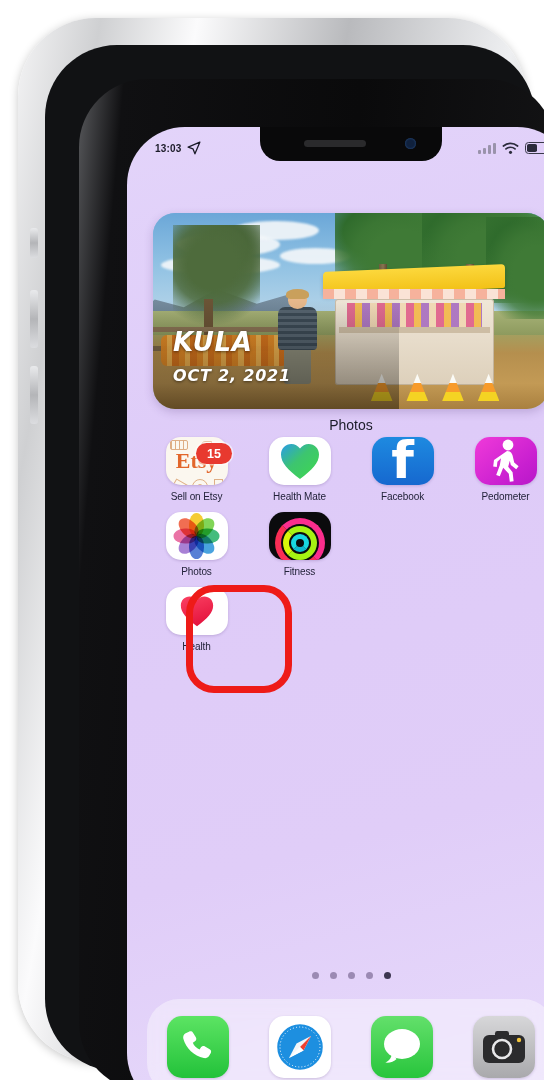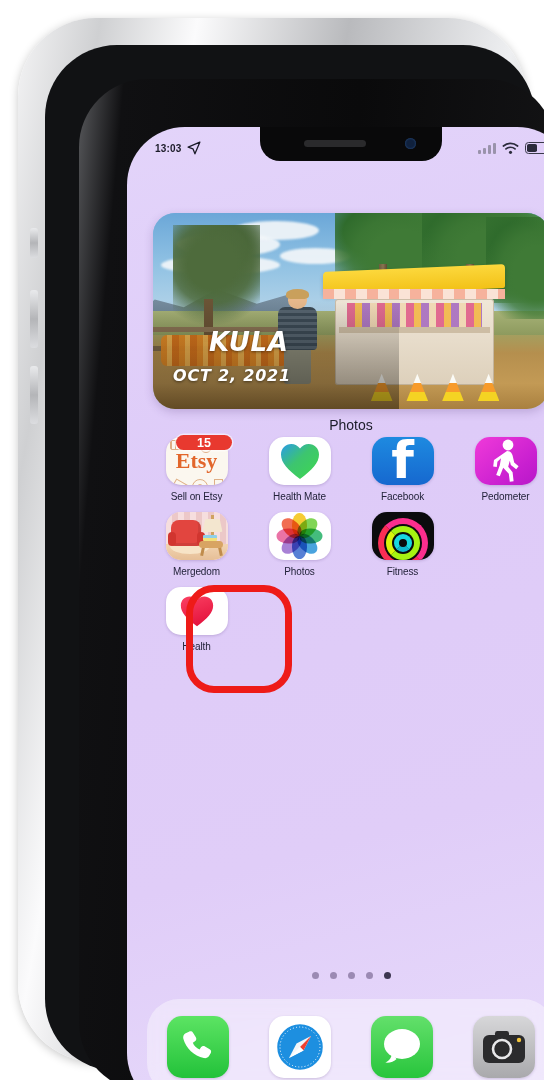--- a/index.html
+++ b/index.html
@@ -122,40 +122,40 @@
         background:#8e8e7c; border-radius:3px; }
   .pumpkins{ position:absolute; left:2%; top:62%; width:32%; height:16%;
         background:repeating-linear-gradient(90deg,#e58a24 0 5%, #f2b34e 5% 9%, #d9731a 9% 14%);
         border-radius:6px; opacity:.95; }
   .fence{ position:absolute; left:0; top:58%; width:34%; height:2.5%; background:#8a7354; }
   .fence2{ position:absolute; left:0; top:68%; width:30%; height:2.2%; background:#7d6849; }
   .photo-scrim{ position:absolute; left:0; bottom:0; width:62%; height:56%;
         background:linear-gradient(to top, rgba(0,0,0,.42), rgba(0,0,0,0)); }
   #widget-title{ position:absolute; left:20px; bottom:52px; color:#fff;
         font-size:26px; font-weight:800; letter-spacing:.6px; font-style:italic;
-        text-shadow:0 1px 3px rgba(0,0,0,.5); font-family:"DejaVu Sans", sans-serif;padding-left:36px; }
+        text-shadow:0 1px 3px rgba(0,0,0,.5); font-family:"DejaVu Sans", sans-serif; }
   #widget-date{ position:absolute; left:20px; bottom:24px; color:#fff;
         font-size:16px; font-weight:800; letter-spacing:.8px; font-style:italic;
         text-shadow:0 1px 3px rgba(0,0,0,.5); font-family:"DejaVu Sans", sans-serif; }
   #widget-label{ margin-top:8px; text-align:center; font-size:14px; color:#1c1c2a;
         font-weight:500; }
 
   
   #app-grid{ position:absolute; left:18px; top:300px; width:412px; }
   .app-row{ display:flex; }
   .app{ width:103px; display:flex; flex-direction:column; align-items:center;
         padding-top:10px; position:relative; }
   .icon{ width:62px; height:48px; border-radius:15px; position:relative; overflow:hidden;
          box-shadow:0 1px 3px rgba(60,30,100,.2); }
   .app-label{ margin-top:6px; font-size:10px; color:#23233a; white-space:nowrap;
          letter-spacing:-.1px; }
-  .badge{ position:absolute; top:8px; right:16px; min-width:21px; height:15px;
+  .badge{ position:absolute; top:16px; right:16px; min-width:21px; height:21px;
          border-radius:11px; background:#e8392f; color:#fff; font-size:12.5px;
          font-weight:600; display:flex; align-items:center; justify-content:center;
-         padding:0 21px; box-shadow:0 0 0 1.5px rgba(255,255,255,.55); z-index:5; }
+         padding:0 11px; box-shadow:0 0 0 1.5px rgba(255,255,255,.55); z-index:5; }
 
   
   .ic-etsy{ background:#fbf7ef; }
   .ic-etsy .etsy-word{ position:absolute; inset:0; display:flex; align-items:center;
         justify-content:center; color:#e2662b; font-size:22px; font-weight:600;
         font-family:"Liberation Serif", serif; }
   .ic-etsy .doodle{ position:absolute; border:1.4px solid #d9a273; opacity:.85; }
   .d1{ left:4px; top:3px; width:18px; height:10px; border-radius:2px;
        background:repeating-linear-gradient(90deg,#d9a273 0 1px,transparent 1px 4px); border:none; }
   .d2{ left:34px; top:4px; width:12px; height:12px; border-radius:50% 0 50% 50%; }
@@ -374,37 +374,20 @@
                   <path d="M18 12c3 0 5 2 5.6 4.6l1.6 7 4.4 3.6-2.4 3-5.4-4.2-1-4.2-1.6 6 4.4 5.4 1 9-3.8.5-1-8-5.6-6-3.4 8.6-3.6-1.4 3.6-9.6 1.2-7-3.6 3.4-.6 5.2-3.6-.4.8-6.6L18 12z" fill="#fff"></path>
                 </svg>
               </div>
               <span class="app-label">Pedometer</span>
             </div>
           </div>
 
           <div class="app-row">
 
 
-            <div class="app">
-              <div class="icon ic-mergedom">
-                <span class="md-wall"></span>
-                <span class="md-floor"></span>
-                <span class="md-rug"></span>
-                <span class="md-lamp-pole"></span>
-                <span class="md-lamp-shade"></span>
-                <span class="md-chair"></span>
-                <span class="md-chair-arm md-arm-l"></span>
-                <span class="md-chair-arm md-arm-r"></span>
-                <span class="md-leg md-leg1"></span>
-                <span class="md-leg md-leg2"></span>
-                <span class="md-table"></span>
-                <span class="md-books"></span>
-              </div>
-              <span class="app-label">Mergedom</span>
-            </div>
 
             <div class="app">
               <div class="icon ic-photos">
                 <span class="pinwheel">
                   <i class="petal" style="transform:rotate(0deg);background:#f4c518;"></i>
                   <i class="petal" style="transform:rotate(45deg);background:#6fcf3f;"></i>
                   <i class="petal" style="transform:rotate(90deg);background:#2ab36b;"></i>
                   <i class="petal" style="transform:rotate(135deg);background:#2f96da;"></i>
                   <i class="petal" style="transform:rotate(180deg);background:#3f6ed0;"></i>
                   <i class="petal" style="transform:rotate(225deg);background:#9c6fd0;"></i>

